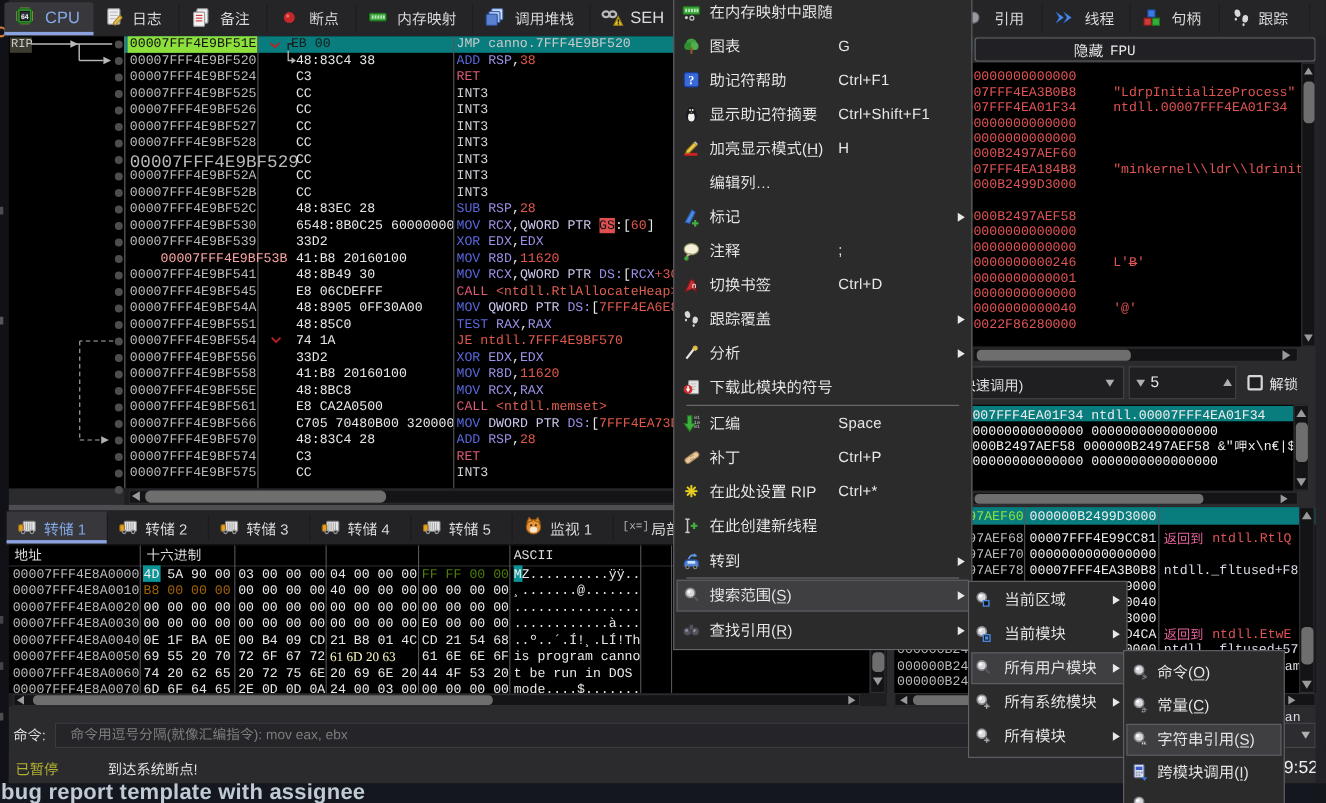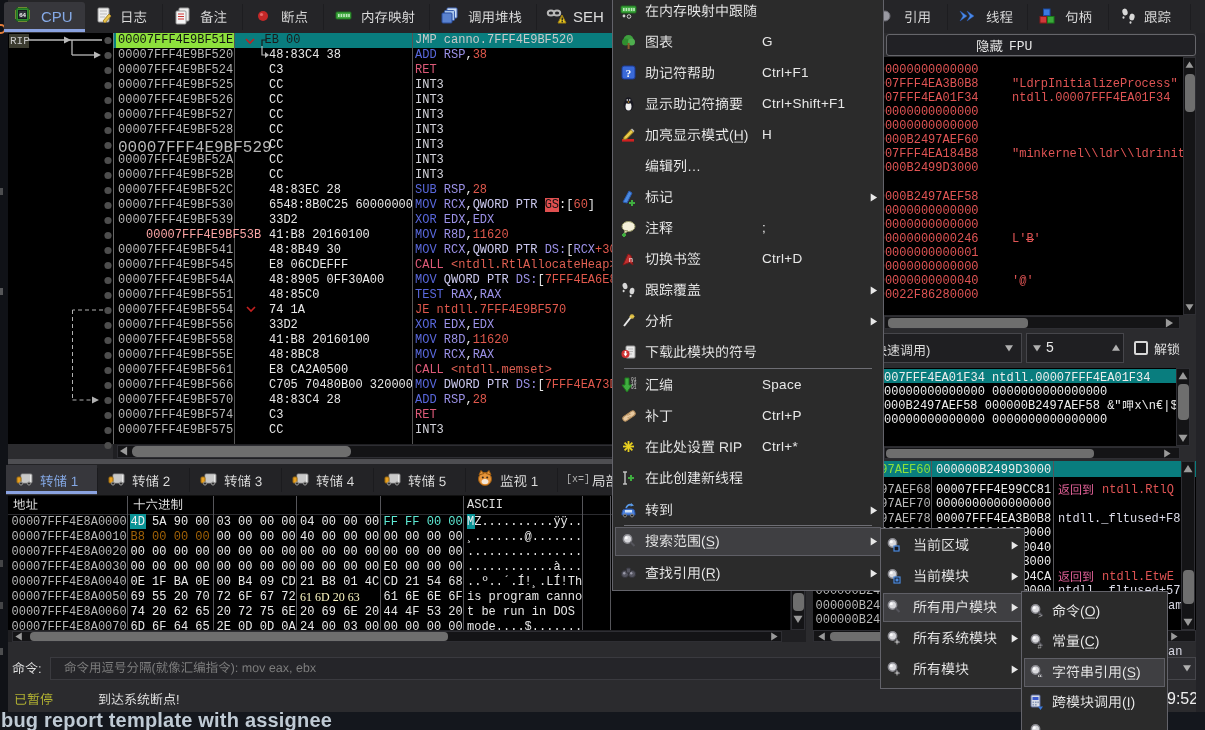--- a/index.html
+++ b/index.html
@@ -474,21 +474,21 @@
     <div style="left:296px;top:495px;width:1px;height:135px;background:#55555a;"></div>
     <div style="left:379.5px;top:495px;width:1px;height:135px;background:#55555a;"></div>
     <div style="left:463px;top:495px;width:1px;height:135px;background:#55555a;"></div>
     <div style="left:581.5px;top:495px;width:1px;height:135px;background:#55555a;"></div>
     <div style="left:610px;top:495px;width:1px;height:135px;background:#55555a;"></div>
     <div style="left:8px;top:495px;width:798px;height:1px;background:#111;"></div>
     <div class="mo" style="left:11.5px;top:514.5px;font-size:12px;color:#b8b8b8;">00007FFF4E8A0000</div>
     <div class="mo" style="left:130.5px;top:514.5px;font-size:12px;color:#e8e8e8;">4D 5A 90 00</div>
     <div class="mo" style="left:216.5px;top:514.5px;font-size:12px;color:#e8e8e8;">03 00 00 00</div>
     <div class="mo" style="left:300px;top:514.5px;font-size:12px;color:#e8e8e8;">04 00 00 00</div>
-    <div class="mo" style="left:383.5px;top:514.5px;font-size:12px;color:#5eead4;">FF FF 00 00</div>
+    <div class="mo" style="left:383.5px;top:514.5px;font-size:12px;color:#4d7c0f;">FF FF 00 00</div>
     <div class="mo" style="left:467px;top:514.5px;font-size:12px;color:#e8e8e8;">MZ..........ÿÿ..</div>
     <div class="mo" style="left:11.5px;top:529.5px;font-size:12px;color:#b8b8b8;">00007FFF4E8A0010</div>
     <div class="mo" style="left:130.5px;top:529.5px;font-size:12px;color:#a16207;">B8 00 00 00</div>
     <div class="mo" style="left:216.5px;top:529.5px;font-size:12px;color:#e8e8e8;">00 00 00 00</div>
     <div class="mo" style="left:300px;top:529.5px;font-size:12px;color:#e8e8e8;">40 00 00 00</div>
     <div class="mo" style="left:383.5px;top:529.5px;font-size:12px;color:#e8e8e8;">00 00 00 00</div>
     <div class="mo" style="left:467px;top:529.5px;font-size:12px;color:#e8e8e8;">¸.......@.......</div>
     <div class="mo" style="left:11.5px;top:544.5px;font-size:12px;color:#b8b8b8;">00007FFF4E8A0020</div>
     <div class="mo" style="left:130.5px;top:544.5px;font-size:12px;color:#e8e8e8;">00 00 00 00</div>
     <div class="mo" style="left:216.5px;top:544.5px;font-size:12px;color:#e8e8e8;">00 00 00 00</div>

